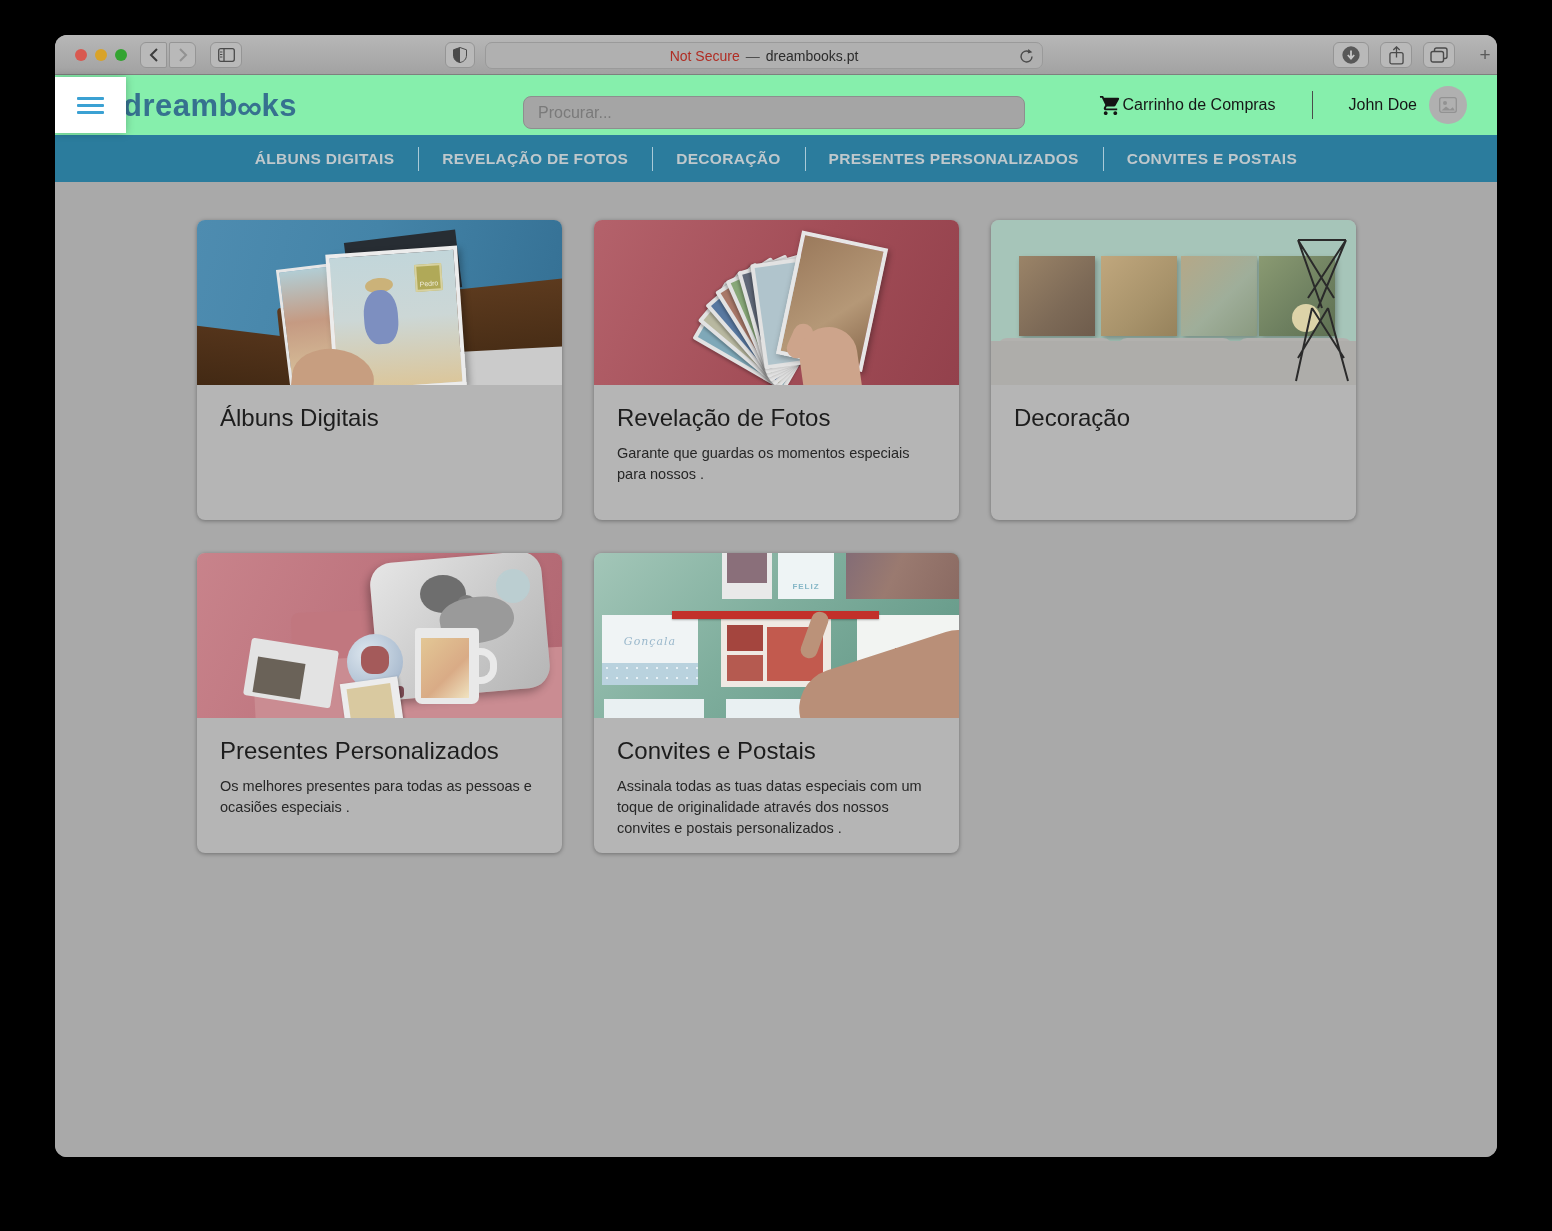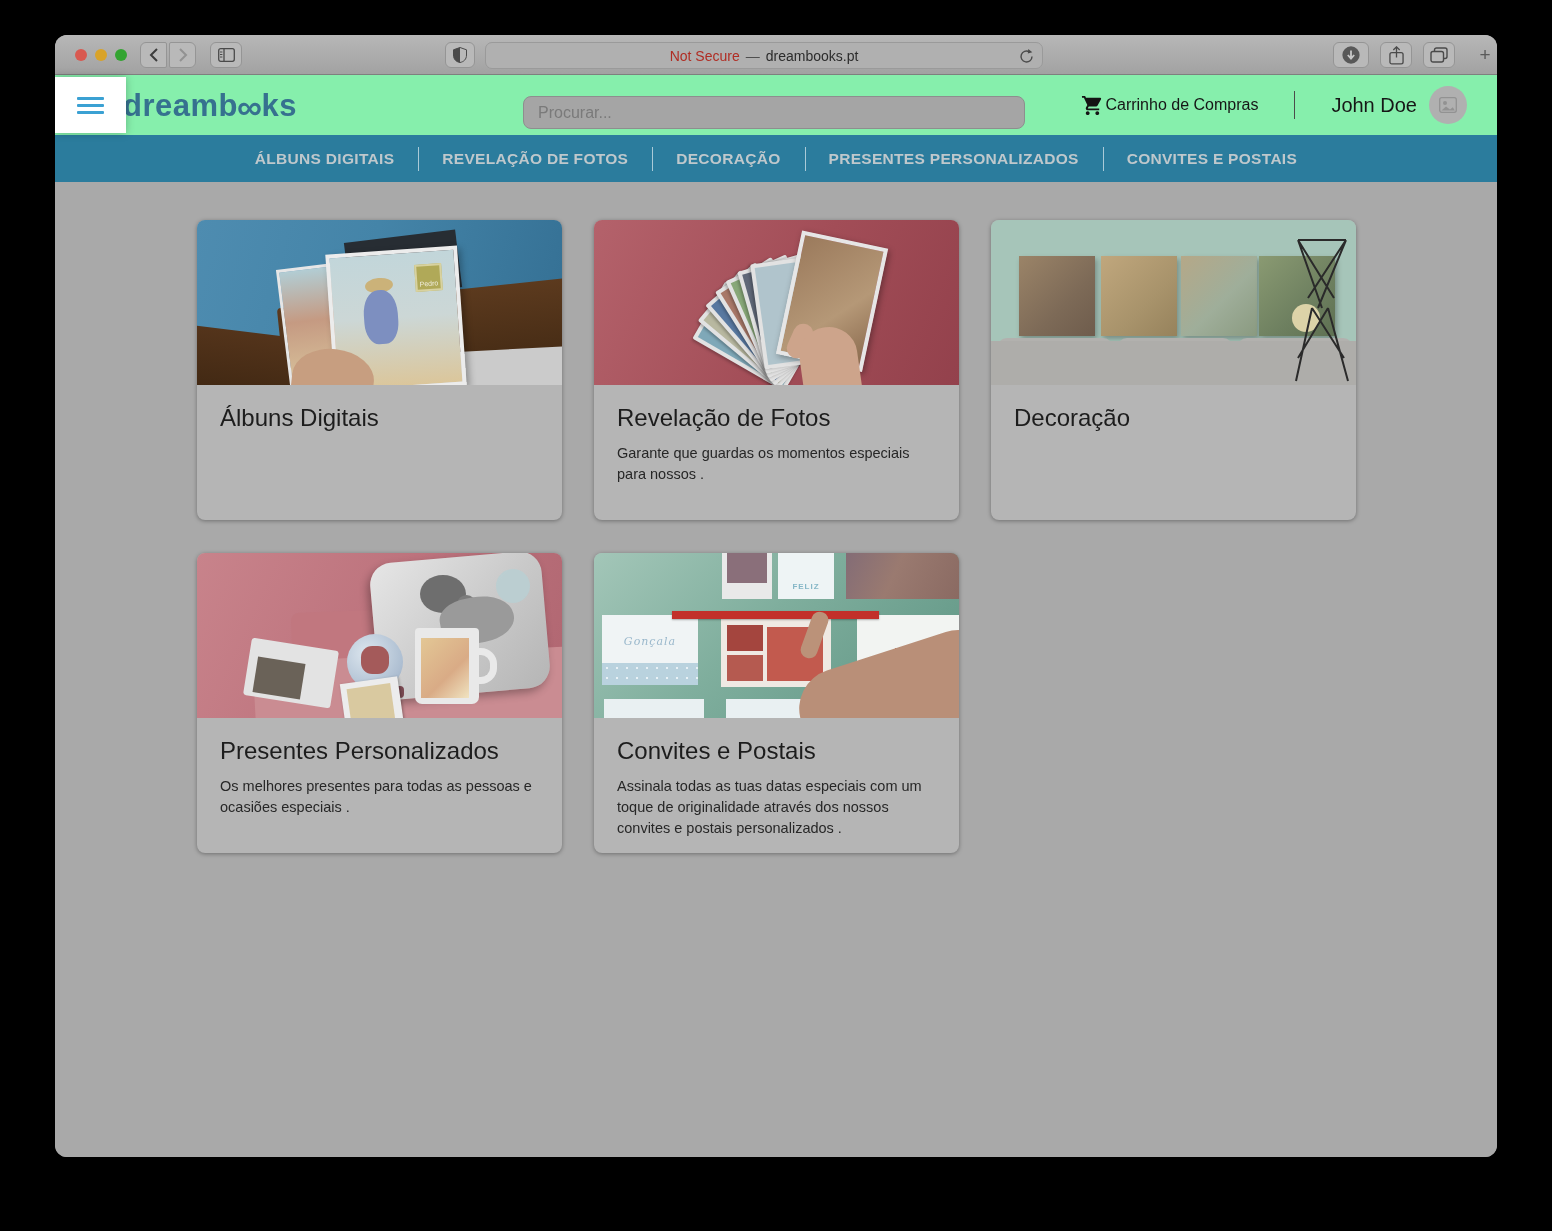--- a/index.html
+++ b/index.html
@@ -59,21 +59,21 @@
                   border:1px solid #8e8e8e; border-radius:8px; padding:0 14px;
                   font-size:16px; color:#333; font-family:"Liberation Sans",sans-serif; }
   .search input::placeholder { color:#7a7a7a; opacity:1; }
 
   .header-right { position:absolute; right:30px; top:0; height:60px;
                   display:flex; align-items:center; }
   .cart { display:flex; align-items:center; gap:1px; cursor:pointer; }
   .cart .lbl { font-size:16px; color:#161616; }
   .hdivider { width:1px; height:28px; background:#4b4b4b; margin:0 36px 0 36px; }
   .user { display:flex; align-items:center; gap:12px; cursor:pointer; }
-  .user .lbl { font-size:20px; color:#161616; }
+  .user .lbl { font-size:16px; color:#161616; }
   .avatar { width:38px; height:38px; border-radius:50%; background:#b0b0b0;
             display:flex; align-items:center; justify-content:center; }
 
   
   .navbar { height:47px; background:#2b7c9d; display:flex;
             justify-content:center; align-items:center;
             box-shadow:0 1px 2px rgba(0,0,0,.25); }
   .navbar ul { list-style:none; display:flex; }
   .navbar li { position:relative; display:flex; align-items:center;
                padding:0 24px; height:30px; cursor:pointer; }

